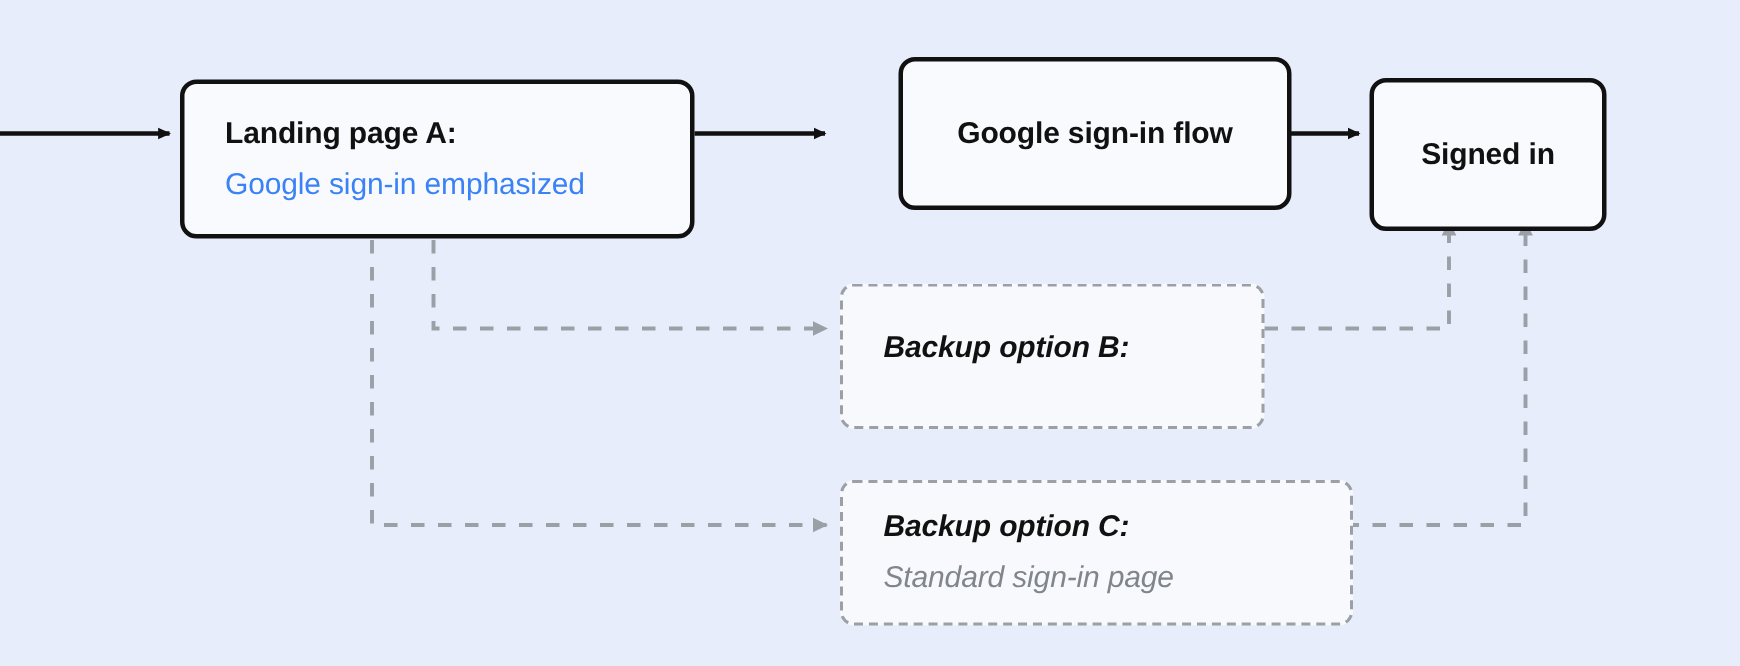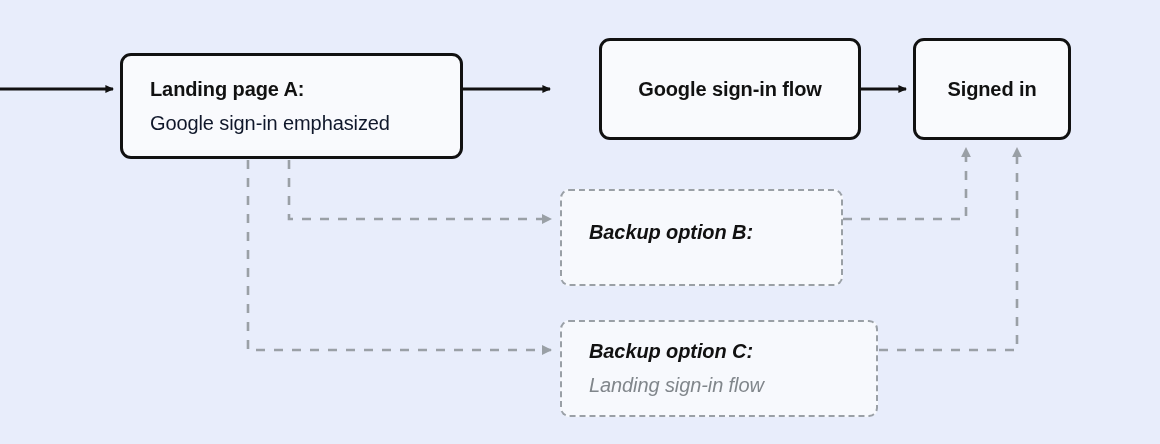--- a/index.html
+++ b/index.html
@@ -50,30 +50,30 @@
   }
   .node .line2 {
     font-size: 20px;
     font-weight: normal;
     letter-spacing: -0.1px;
     white-space: nowrap;
   }
   .node.two-line .line1 { margin-bottom: 11px; }
   .pad-left { padding-left: 27px; margin-top: 17px; }
   .center { align-items: center; }
-  .accent-blue { color: #0f172a; }
+  .accent-blue { color: #3b82f6; }
   .muted { color: #80868b; }
   .dark { color: #111111; }
 
   
   #node-landing-a  { left: 120px; top: 36px;  width: 343px; height: 106px; }
   #node-google-flow{ left: 557px; top: 38px;  width: 262px; height: 102px; margin-left: 42px; }
-  #node-signed-in  { left: 913px; top: 38px;  width: 158px; height: 102px; }
+  #node-signed-in  { left: 913px; top: 52px;  width: 158px; height: 102px; }
   #node-backup-b   { left: 560px; top: 172px; width: 283px; height: 97px;  }
-  #node-backup-c   { left: 560px; top: 303px; width: 318px; height: 97px;  }
+  #node-backup-c   { left: 560px; top: 303px; width: 342px; height: 97px;  }
 </style>
 </head>
 <body>
 
 <div id="canvas">
 
   <svg class="edges" viewBox="0 0 1160 444">
     <defs>
       <marker id="arrow-solid" markerWidth="9" markerHeight="9" refX="7.6" refY="4.5" orient="auto" markerUnits="userSpaceOnUse">
         <path d="M0,0.6 L8.6,4.5 L0,8.4 z" fill="#111111"></path>
@@ -110,16 +110,16 @@
   <div class="node solid center" id="node-signed-in">
     <div class="line1 dark">Signed in</div>
   </div>
 
   <div class="node dashed two-line pad-left" id="node-backup-b">
     <div class="line1 dark">Backup option B:</div>
   </div>
 
   <div class="node dashed two-line pad-left" id="node-backup-c">
     <div class="line1 dark">Backup option C:</div>
-    <div class="line2 muted">Landing sign-in flow</div>
+    <div class="line2 muted">Standard sign-in page</div>
   </div>
 
 </div>
 
 </body></html>

